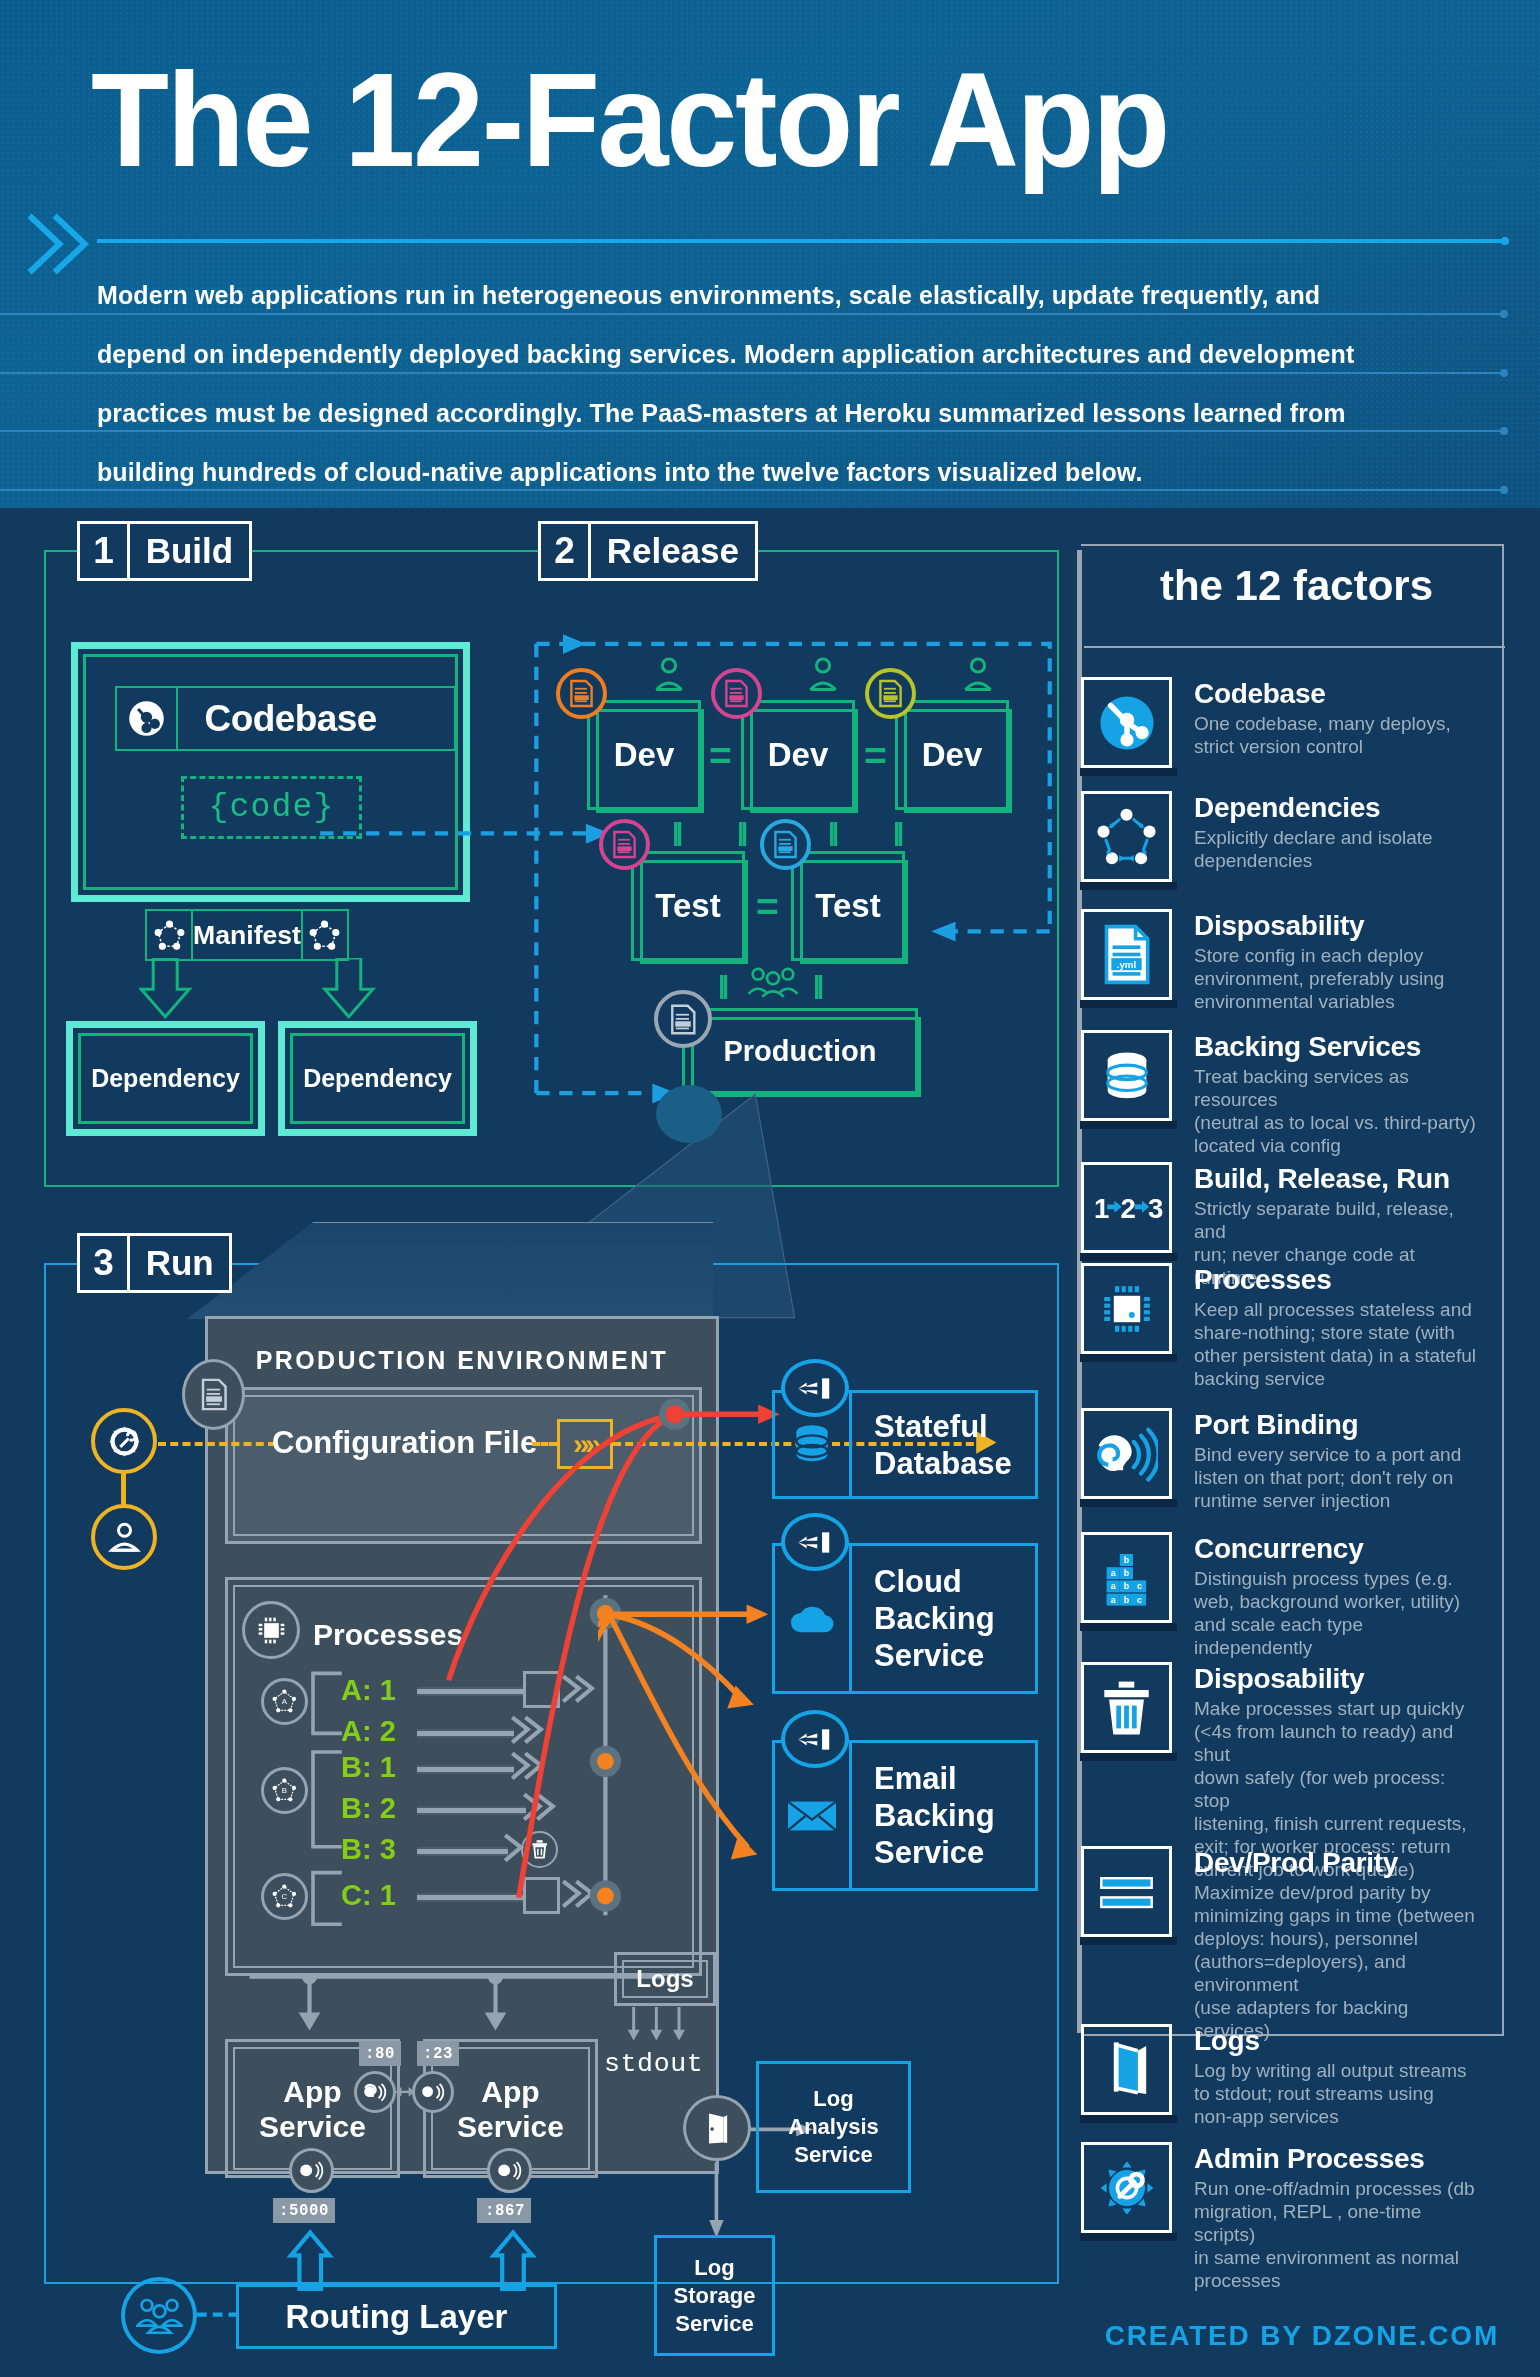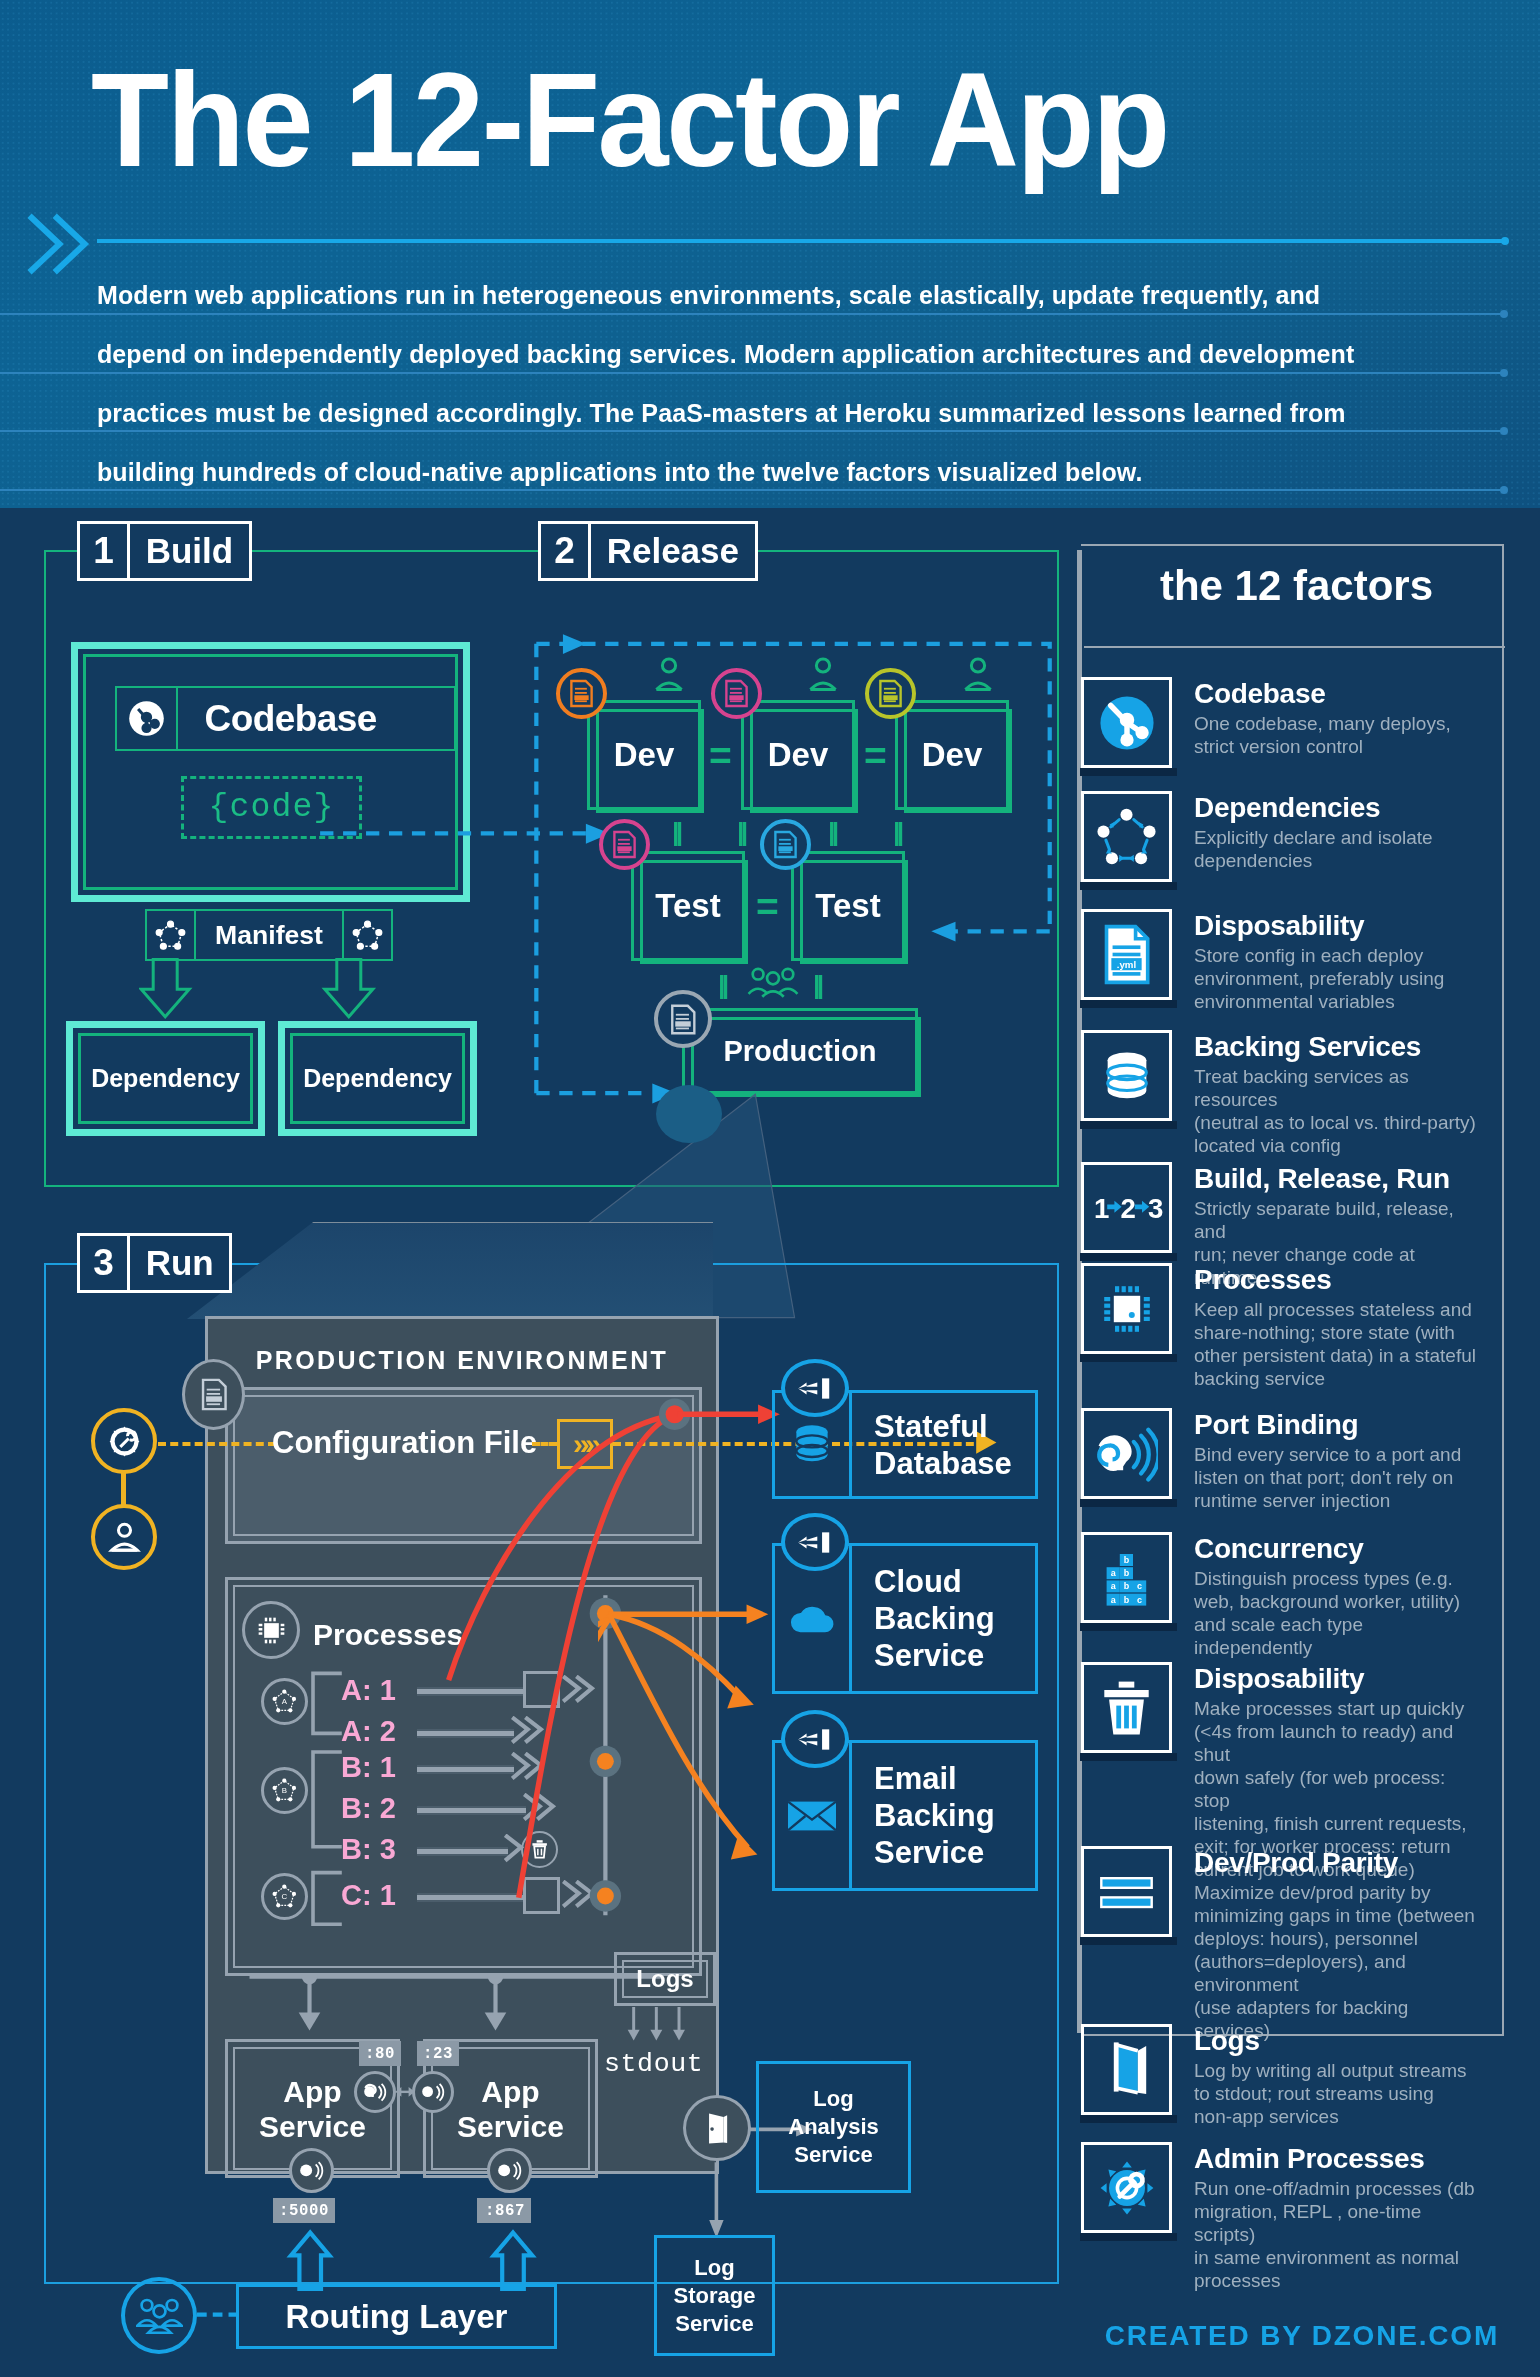--- a/index.html
+++ b/index.html
@@ -134,21 +134,21 @@
 
   .cfgline{position:absolute;border-top:4.2px dashed #f0b323;}
   .cfglabel{position:absolute;color:#fff;font-weight:bold;font-size:31px;
     font-family:"Liberation Sans Narrow","Liberation Sans",sans-serif;}
   .cfgarrowbox{position:absolute;border:3.6px solid #f0b323;display:flex;align-items:center;justify-content:center;
     color:#f0b323;font-size:30px;font-weight:bold;letter-spacing:-4.8px;}
 
   .circicon{position:absolute;border-radius:50%;display:flex;align-items:center;justify-content:center;}
 
   .proclabel{position:absolute;color:#fff;font-weight:bold;font-size:30px;}
-  .procitem{position:absolute;color:#f9a8d4;font-weight:bold;font-size:29px;font-family:"Liberation Sans",sans-serif;}
+  .procitem{position:absolute;color:#84cc16;font-weight:bold;font-size:29px;font-family:"Liberation Sans",sans-serif;}
   .harrow{position:absolute;height:8.5px;background:#96a3b0;border-top:2.4px solid #4b5d6b;border-bottom:2.4px solid #4b5d6b;}
   .sqbox{position:absolute;border:3px solid #96a3b0;background:#3d4f5c;}
 
   .svcbox{position:absolute;border:3px solid #16a3e6;display:flex;}
   .svcbox .sic{width:77px;border-right:3px solid #16a3e6;display:flex;align-items:center;justify-content:center;}
   .svcbox .snm{flex:1;display:flex;align-items:center;padding-left:22px;color:#fff;font-size:31px;font-weight:bold;line-height:37px;}
 
   .appsvc{position:absolute;border:3px solid #96a3b0;}
   .appsvc .ai{position:absolute;inset:5.4px;border:2.4px solid #96a3b0;}
   .appsvc .an{position:absolute;inset:0;display:flex;align-items:center;justify-content:center;
@@ -251,21 +251,21 @@
           <circle cx="31" cy="47" r="6"></circle>
           <circle cx="45" cy="40" r="6"></circle>
         </g>
       </svg>
     </div>
     <div class="nm" style="width:278px;">Codebase</div>
   </div>
 
   <div class="codebox" style="left:181px;top:776px;width:181px;height:63px;">{code}</div>
 
-  <div class="manifest" style="left:145px;top:909px;width:248px;height:52px;">
+  <div class="manifest" style="left:145px;top:909px;width:204px;height:52px;">
     <div class="mic">
       <svg width="31" height="31" viewBox="0 0 52 52">
         <g fill="#ffffff" stroke="#ffffff" stroke-width="2">
           <circle cx="26" cy="7" r="5"></circle>
             <circle cx="7" cy="21" r="5"></circle>
             <circle cx="45" cy="21" r="5"></circle>
           <circle cx="14" cy="44" r="5"></circle>
             <circle cx="38" cy="44" r="5"></circle>
         </g>
         <g fill="none" stroke="#ffffff" stroke-width="2.5" stroke-dasharray="4 3">

